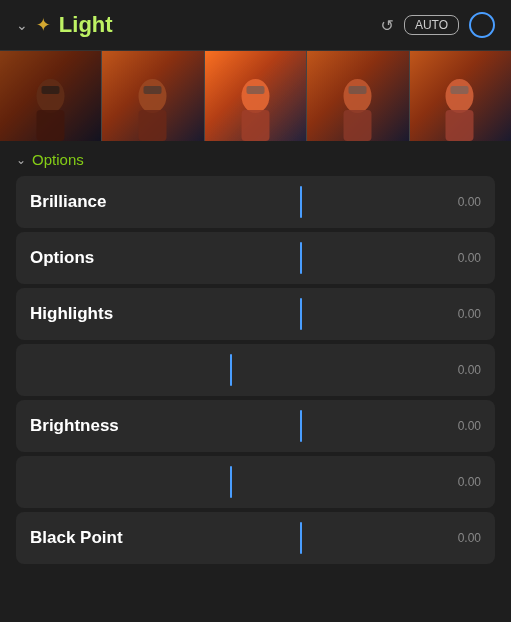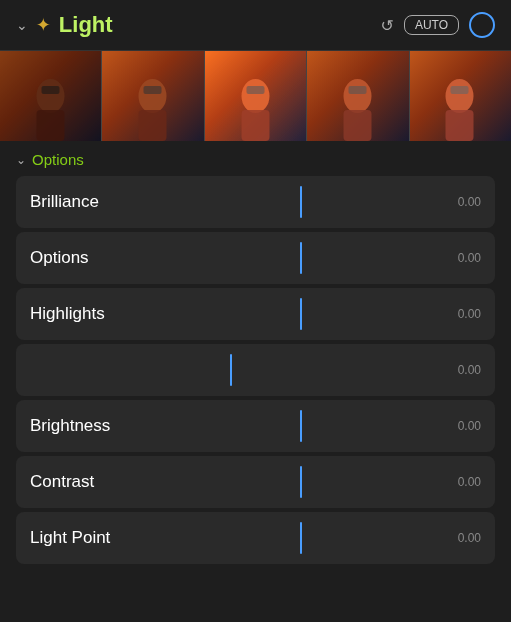--- a/index.html
+++ b/index.html
@@ -157,21 +157,21 @@
       margin-bottom: 4px;
       padding: 0 14px;
       height: 52px;
       position: relative;
       cursor: pointer;
     }
 
     .slider-label {
       font-size: 17px;
       color: #ffffff;
-      font-weight: 400;
+      font-weight: 700;
       min-width: 140px;
     }
 
     .slider-track-container {
       flex: 1;
       display: flex;
       align-items: center;
       justify-content: center;
       position: relative;
       height: 100%;
@@ -286,27 +286,26 @@
         <span class="slider-value">0.00</span>
       </div>
       <div class="slider-row">
         <span class="slider-label">Brightness</span>
         <div class="slider-track-container">
           <div class="slider-line"></div>
         </div>
         <span class="slider-value">0.00</span>
       </div>
       <div class="slider-row">
-        <span class="slider-label">Contrast</span>
-        <div class="slider-track-container">
-          <div class="slider-line"></div>
-        </div>
-        <span class="slider-value">0.00</span>
-      </div>
-      <div class="slider-row">
-        <span class="slider-label">Light Point</span>
+        <div class="slider-track-container">
+          <div class="slider-line"></div>
+        </div>
+        <span class="slider-value">0.00</span>
+      </div>
+      <div class="slider-row">
+        <span class="slider-label">Black Point</span>
         <div class="slider-track-container">
           <div class="slider-line"></div>
         </div>
         <span class="slider-value">0.00</span>
       </div>
     </div>
 </div>
 
 </body></html>

